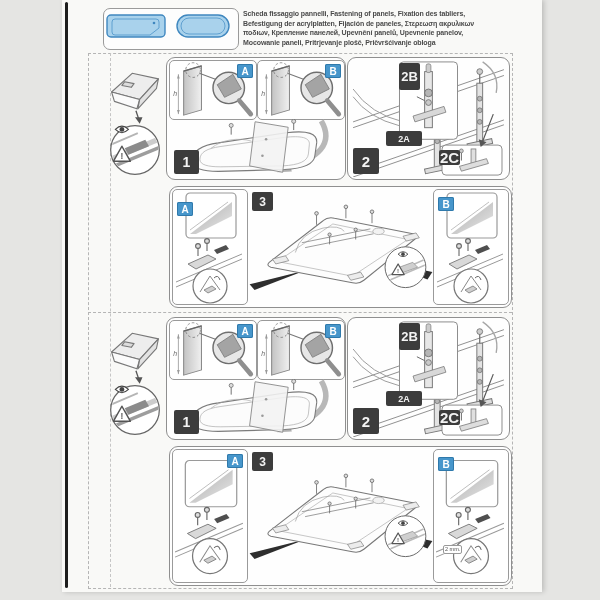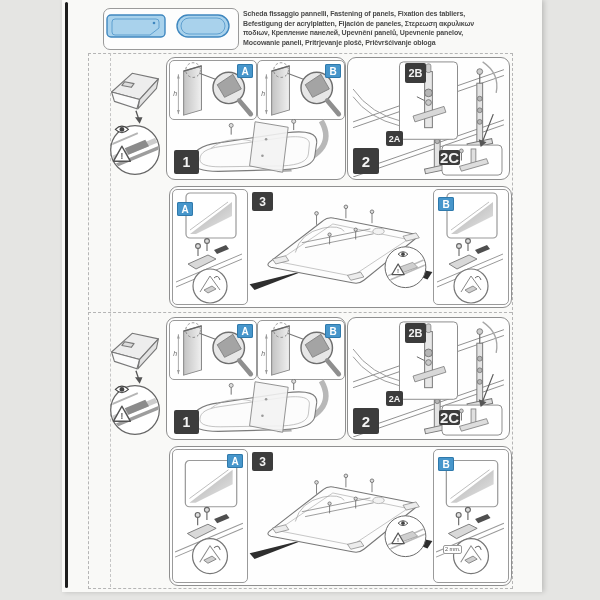--- a/index.html
+++ b/index.html
@@ -44,22 +44,22 @@
   .h2 .side{height:132px;}
   .side.l{left:2px;}.side.r{right:2px;}
 
   
   .badge{position:absolute;display:flex;align-items:center;justify-content:center;font-weight:bold;color:#fff;border-radius:2px;}
   .blue{background:#4796cb;box-shadow:inset 0 0 0 1px #2f79ab;}
   .dark{background:#3c3c3c;color:#f3f3f3;}
   .bab{width:16px;height:14px;font-size:10px;right:3px;top:3px;}
   .step1b{left:7px;bottom:5px;width:25px;height:24px;font-size:14px;}
   .step2b{left:5px;bottom:5px;width:26px;height:26px;font-size:15px;}
-  .b2a{left:38px;top:73px;width:17px;height:15px;font-size:9px;}
-  .b2b{left:57px;top:5px;width:21px;height:20px;font-size:11px;}
+  .b2a{left:38px;top:73px;width:36px;height:15px;font-size:9px;}
+  .b2b{left:51px;top:5px;width:21px;height:27px;font-size:13px;}
   .b2c{left:91px;top:92px;width:21px;height:15px;font-size:15px;}
   .b3{left:82px;top:5px;width:21px;height:19px;font-size:12px;}
   .side .bab{left:4px;right:auto;top:12px;}
   .side.r .bab{top:7px;}
   .h2 .side.l .bab{left:auto;right:4px;top:4px;}
 
   .note{position:absolute;left:9px;bottom:28px;font-size:5.5px;color:#555;background:#fff;border:.5px solid #999;border-radius:2px;padding:0 1px;line-height:7px;}
 
   svg text{font-family:"Liberation Sans",sans-serif;}
 </style>

